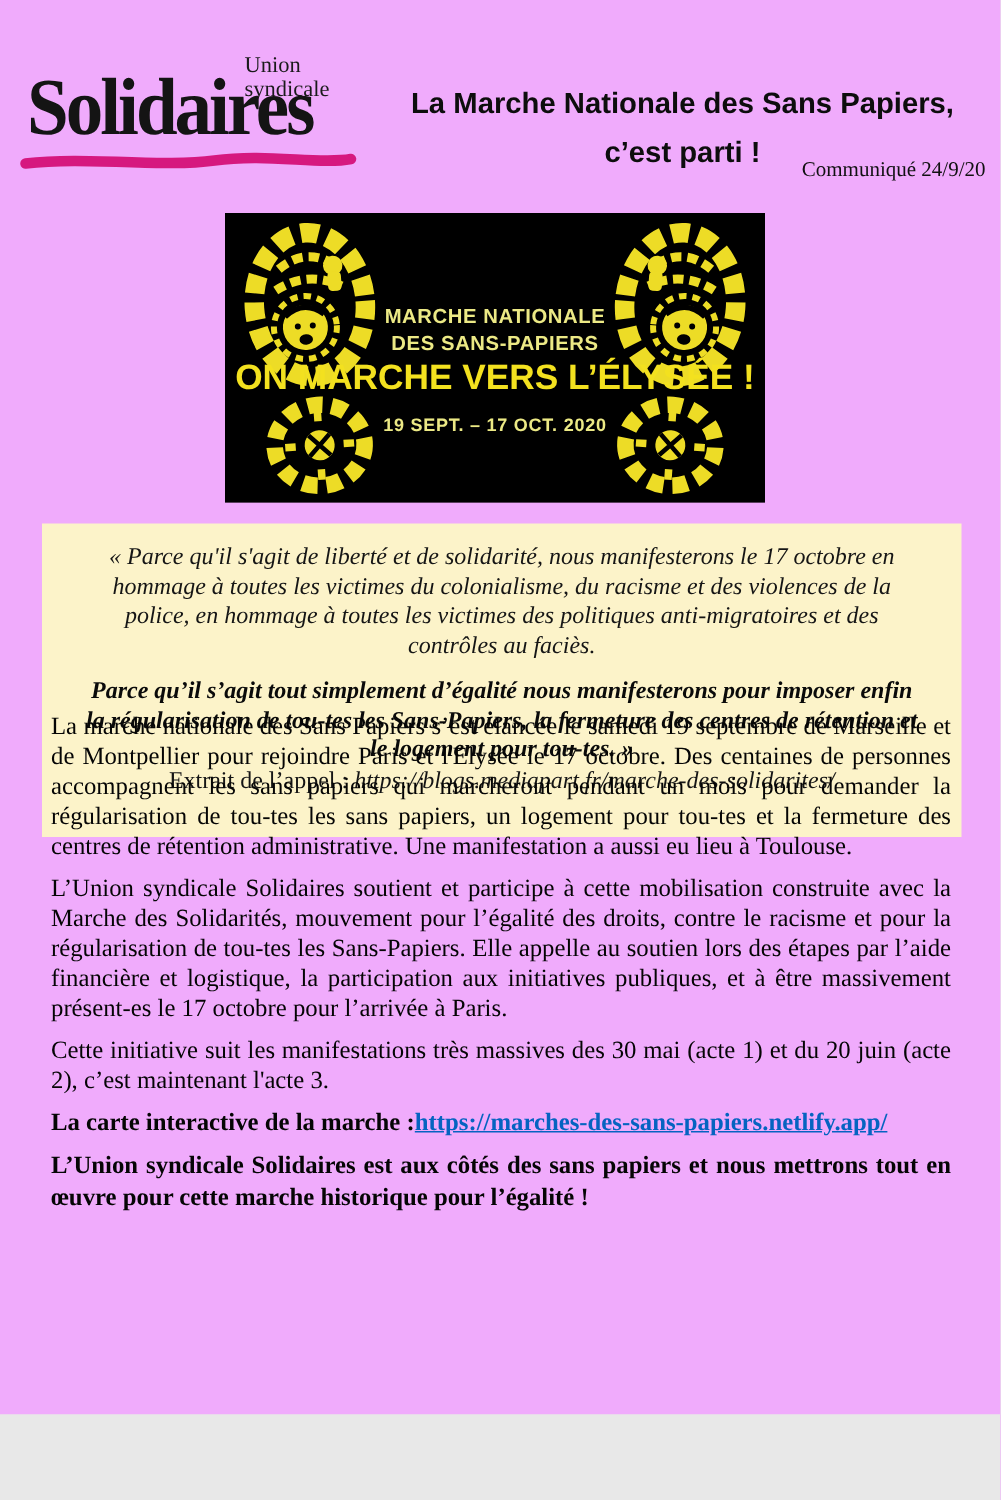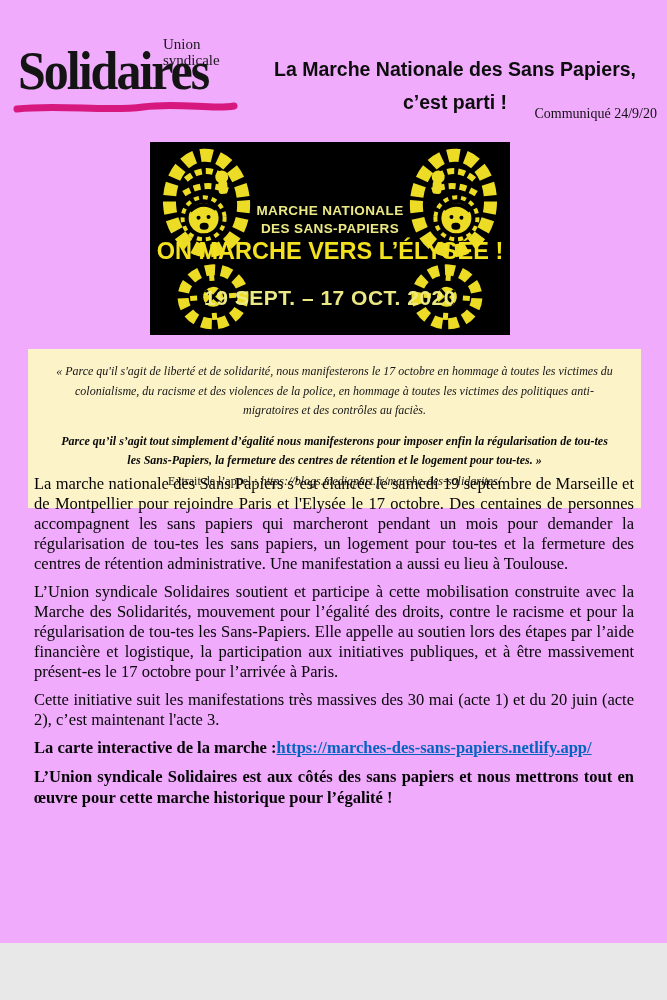--- a/index.html
+++ b/index.html
@@ -61,31 +61,31 @@
     position: absolute; left: 0; top: 96px; width: 100%;
     text-align: center; white-space: nowrap;
     font-family: "Liberation Sans", sans-serif; font-weight: bold;
     font-size: 23.5px; letter-spacing: 0px;
     color: #f3e11f; z-index: 3;
   }
   .banner-dates {
     position: absolute; left: 0; top: 134px; width: 100%;
     text-align: center;
     font-family: "Liberation Sans", sans-serif; font-weight: bold;
-    font-size: 21px; letter-spacing: 0.5px;
-    color: #ece985; z-index: 2; margin-top: 10px;
+    font-size: 12px; letter-spacing: 0.5px;
+    color: #ece985; z-index: 2;
   }
 
   
   .quote-box {
     position: absolute; left: 28px; top: 349px; width: 613px;
     background: #fcf3c9;
-    padding: 13px 26px 17px 26px;
+    padding: 13px 26px 28px 26px;
     text-align: center;
-    font-size: 12px; line-height: 19.5px;
+    font-size: 16px; line-height: 19.5px;
   }
   .quote-regular { font-style: italic; color: #151515; }
   .quote-bold { font-style: italic; font-weight: bold; margin-top: 11px; color: #0a0a0a; }
   .quote-source { margin-top: 1px; color: #151515; }
   .quote-source .src-url { font-style: italic; }
 
   
   .body-text {
     position: absolute; left: 34px; top: 474px; width: 600px;
     font-size: 16.5px; line-height: 20px; text-align: justify; color: #050505;

